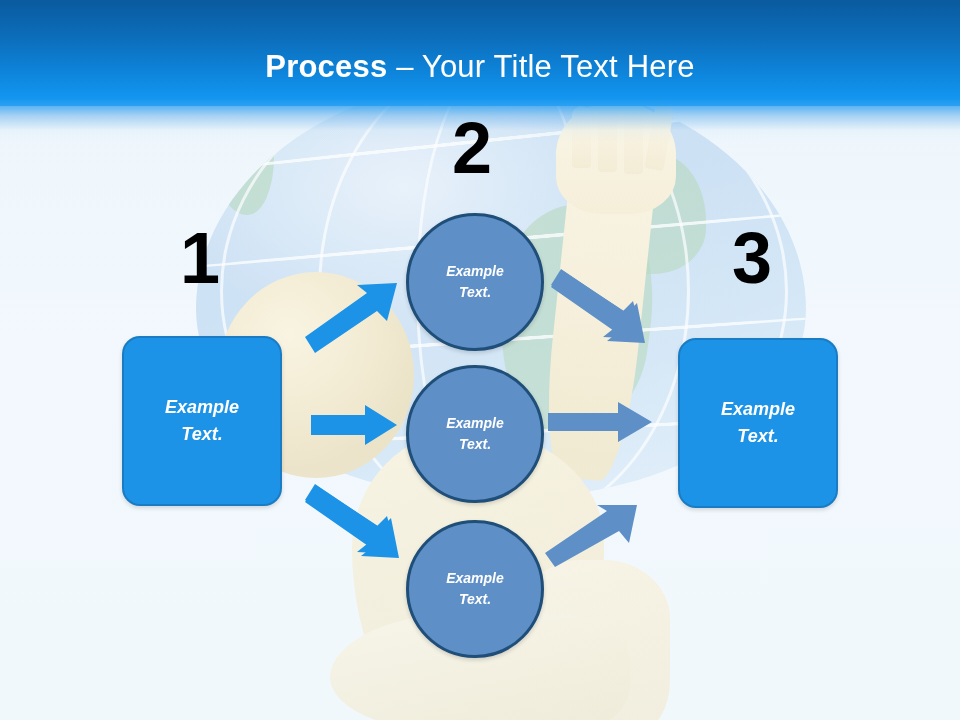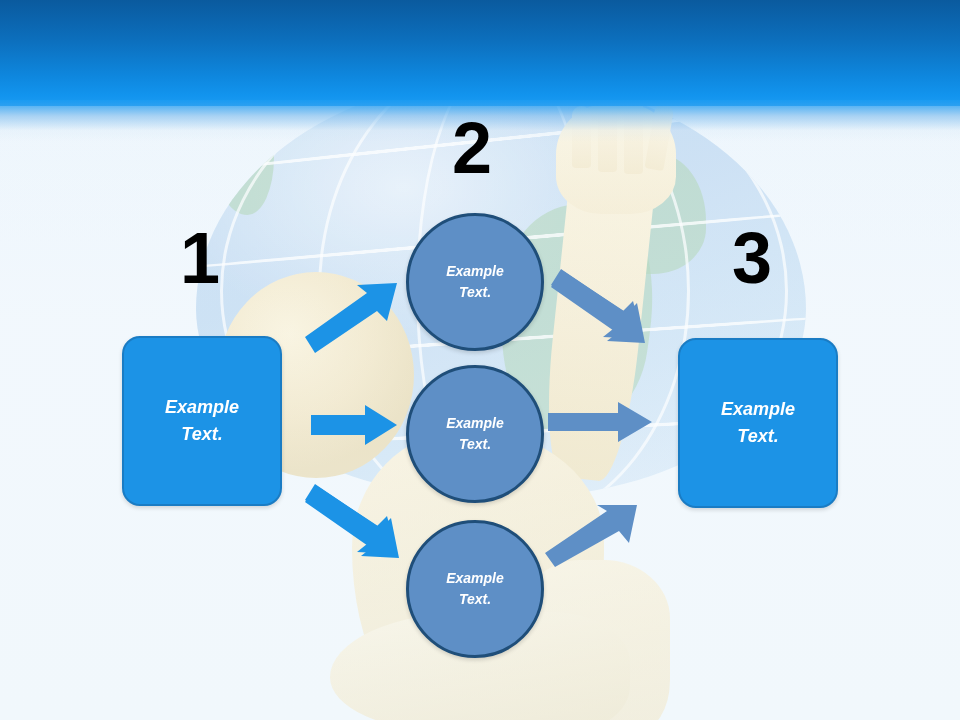--- a/index.html
+++ b/index.html
@@ -284,20 +284,23 @@
     <div class="figure fig-head"></div>
     <div class="figure fig-body"></div>
     <div class="figure fig-shin"></div>
     <div class="figure fig-thigh"></div>
 
     <div class="bg-veil"></div>
   </div>
 
   <div class="header"></div>
   <div class="header-fade"></div>
+  <div class="slide-title">
+    <span class="t-strong">Process</span><span class="t-rest"> – Your Title Text Here</span>
+  </div>
 
   <div class="step-num n1">1</div>
   <div class="step-num n2">2</div>
   <div class="step-num n3">3</div>
 
   <div class="endbox b-left">Example
 Text.</div>
 
   <div class="arrow" style="left:305px; top:283px;">
     <svg width="96" height="70" viewBox="0 0 96 70">

